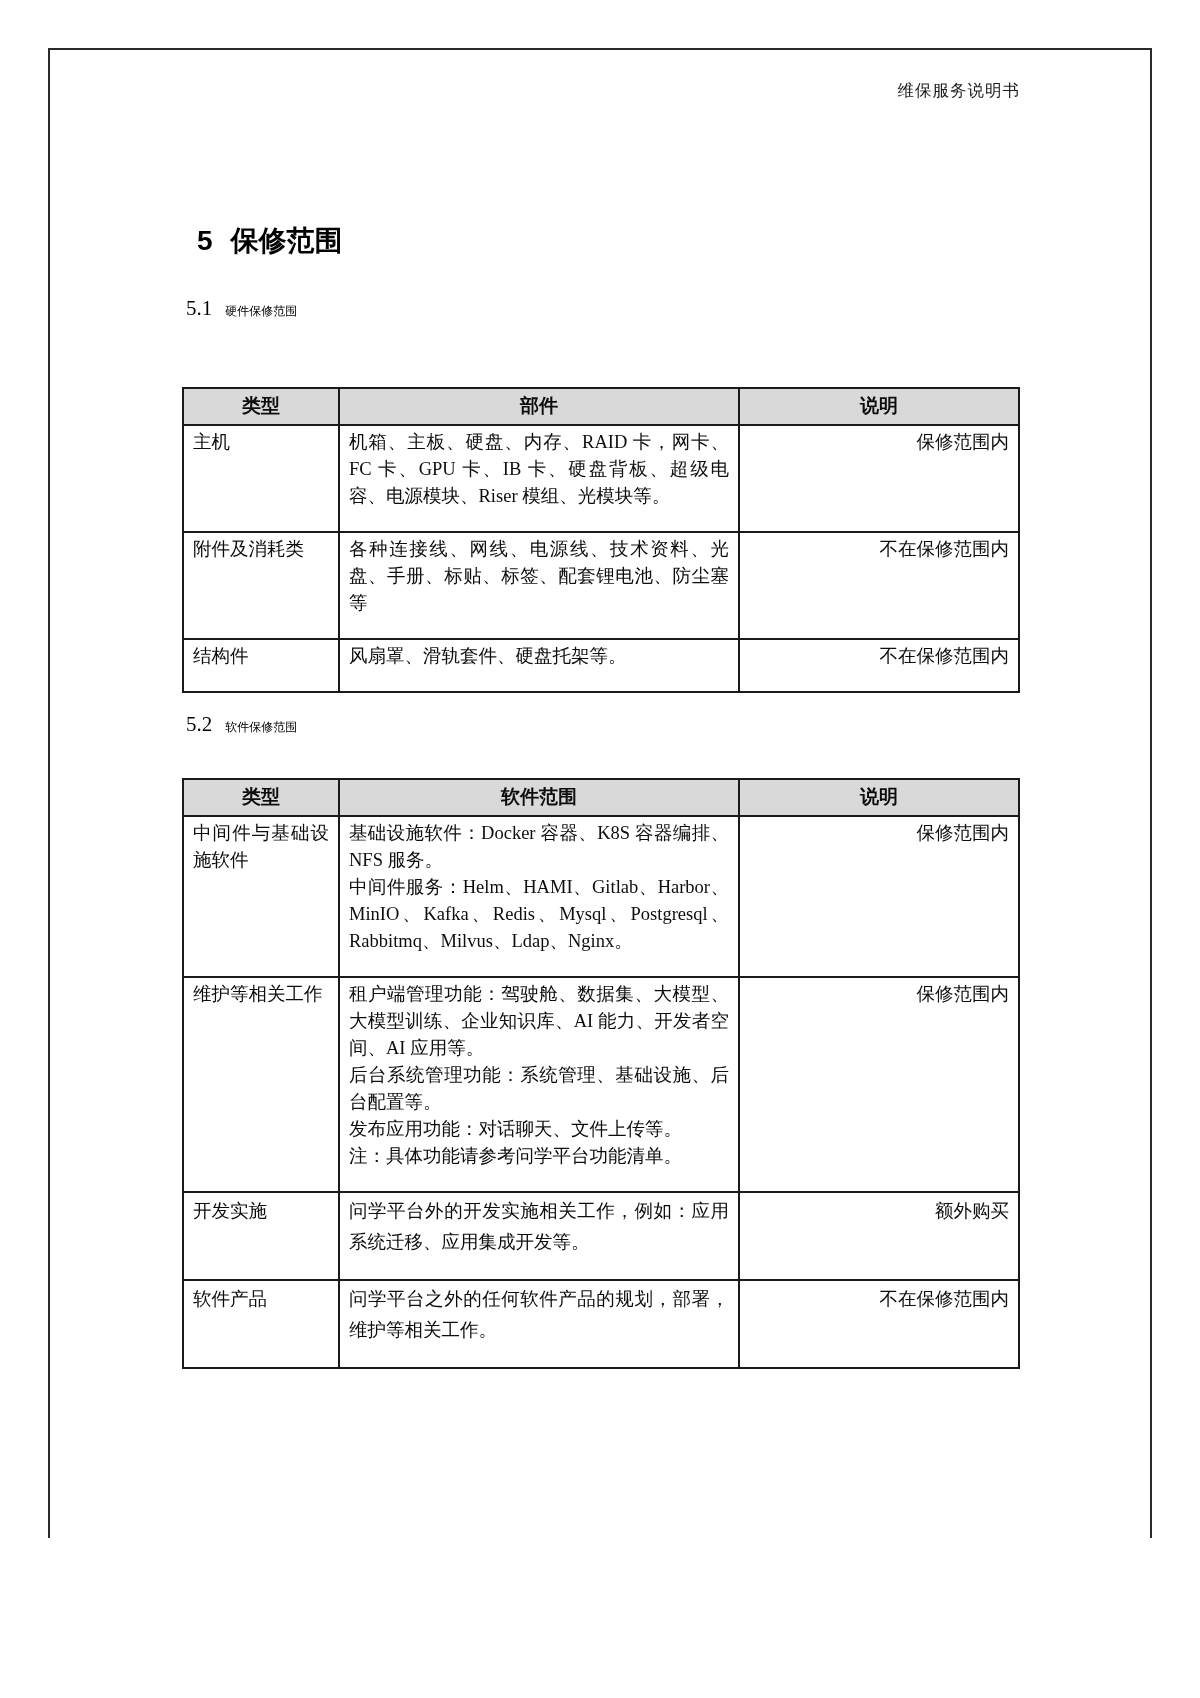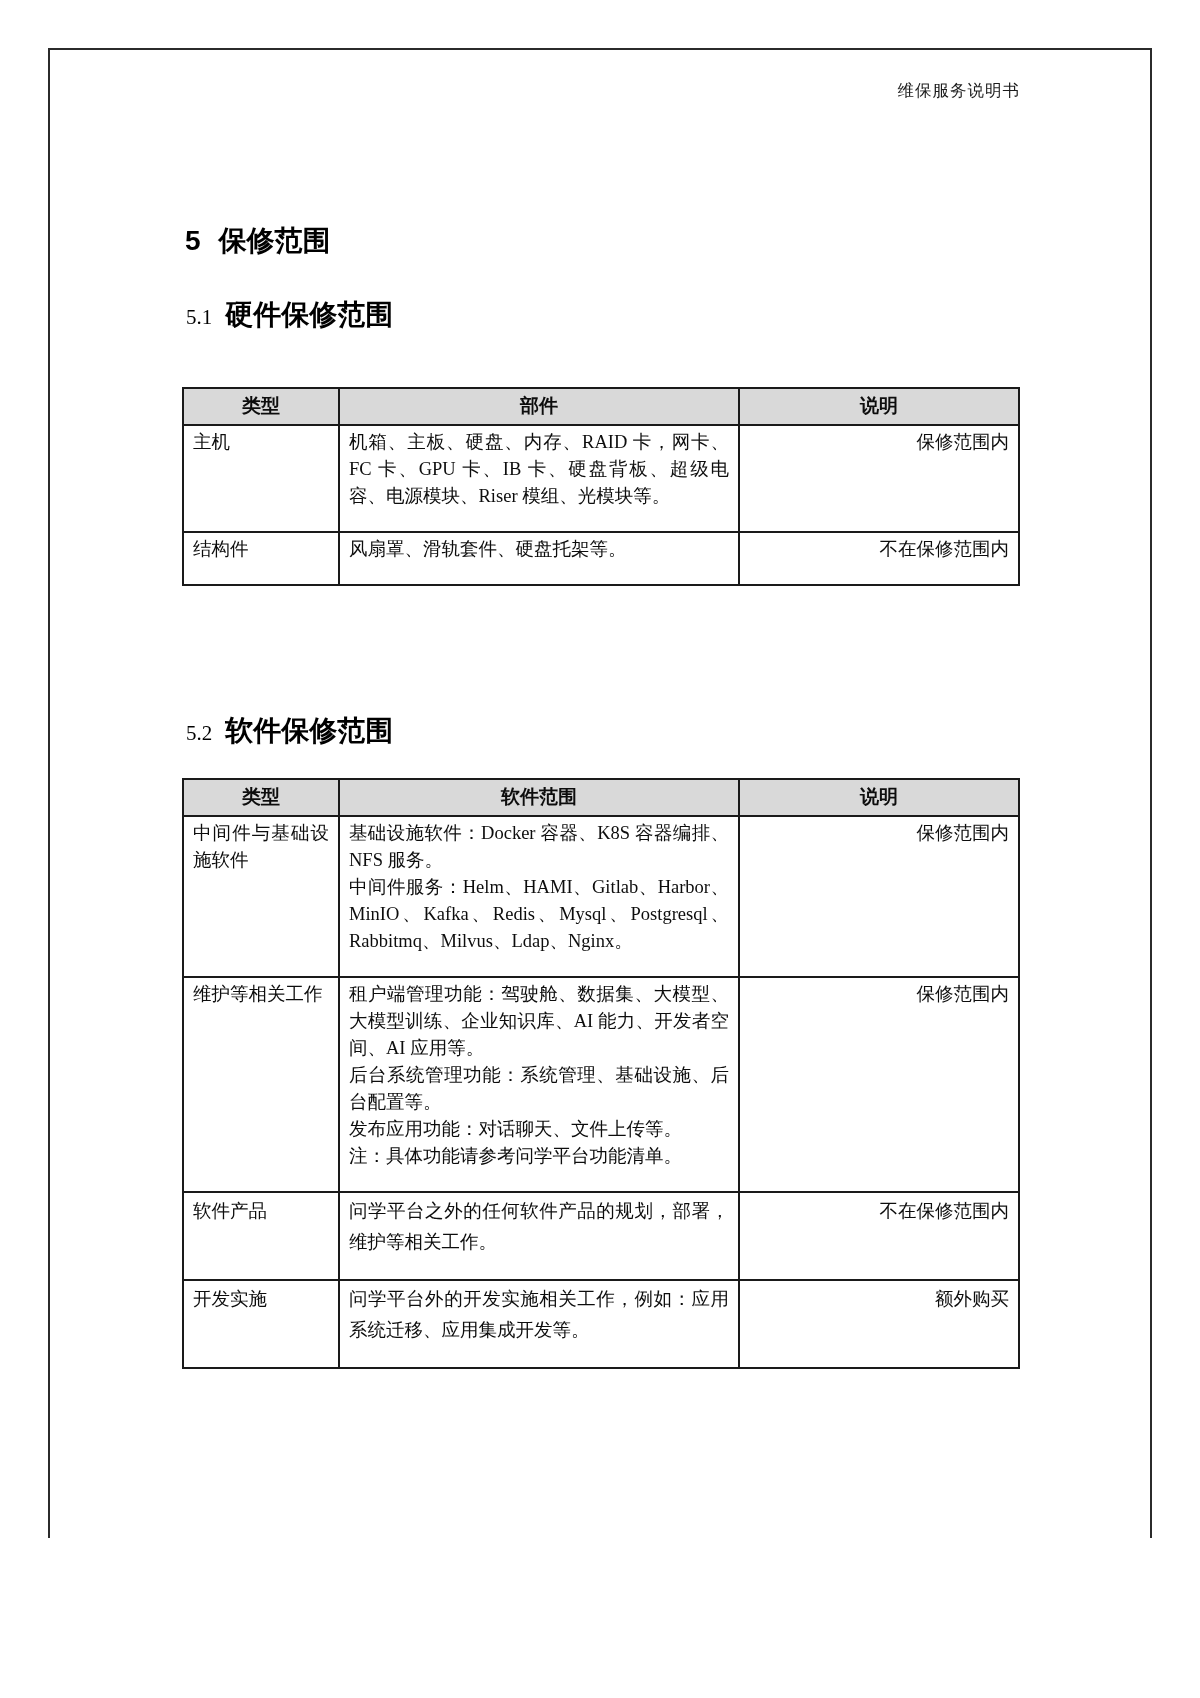--- a/index.html
+++ b/index.html
@@ -36,43 +36,43 @@
     left: 182px;
     top: 136px;
     width: 860px;
     font-size: 17.5px;
     line-height: 26px;
     text-indent: 25px;
     color: #111;
   }
   .h1 {
     position: absolute;
-    left: 185px;
+    left: 197px;
     top: 222px;
     font-family: "Liberation Sans", "DejaVu Sans", sans-serif;
     font-weight: bold;
     font-size: 28px;
     color: #000;
   }
   .h1 .num { margin-right: 18px; }
   .h2 {
     position: absolute;
     left: 186px;
     font-size: 21px;
     color: #000;
   }
   .h2 .num {
     font-family: Liberation Serif, serif;
     font-weight: normal;
     margin-right: 13px;
   }
   .h2 .ttl {
     font-family: "Liberation Sans", "DejaVu Sans", sans-serif;
-    font-weight: bold;
-    font-size: 28px;
+    font-weight: normal;
+    font-size: 12px;
   }
   .h2-1 { top: 296px; }
   .h2-2 { top: 712px; }
   table.doc-table {
     position: absolute;
     left: 182px;
     width: 836px;
     border-collapse: collapse;
     table-layout: fixed;
     font-size: 18.5px;
@@ -147,20 +147,25 @@
           <th>说明</th>
         </tr>
       </thead>
       <tbody>
         <tr>
           <td>主机</td>
           <td>机箱、主板、硬盘、内存、RAID 卡，网卡、FC 卡、GPU 卡、IB 卡、硬盘背板、超级电容、电源模块、Riser 模组、光模块等。</td>
           <td>保修范围内</td>
         </tr>
         <tr>
+          <td>附件及消耗类</td>
+          <td>各种连接线、网线、电源线、技术资料、光盘、手册、标贴、标签、配套锂电池、防尘塞等</td>
+          <td>不在保修范围内</td>
+        </tr>
+        <tr>
           <td>结构件</td>
           <td>风扇罩、滑轨套件、硬盘托架等。</td>
           <td>不在保修范围内</td>
         </tr>
       </tbody>
     </table>
 
   <div class="h2 h2-2">
     <span class="num">5.2</span><span class="ttl">软件保修范围</span>
   </div>
@@ -187,28 +192,28 @@
         </tr>
         <tr>
           <td>维护等相关工作</td>
           <td>租户端管理功能：驾驶舱、数据集、大模型、大模型训练、企业知识库、AI 能力、开发者空间、AI 应用等。
 后台系统管理功能：系统管理、基础设施、后台配置等。
 发布应用功能：对话聊天、文件上传等。
 注：具体功能请参考问学平台功能清单。</td>
           <td>保修范围内</td>
         </tr>
         <tr>
+          <td>开发实施</td>
+          <td>问学平台外的开发实施相关工作，例如：应用系统迁移、应用集成开发等。</td>
+          <td>额外购买</td>
+        </tr>
+        <tr>
           <td>软件产品</td>
           <td>问学平台之外的任何软件产品的规划，部署，维护等相关工作。</td>
           <td>不在保修范围内</td>
         </tr>
-        <tr>
-          <td>开发实施</td>
-          <td>问学平台外的开发实施相关工作，例如：应用系统迁移、应用集成开发等。</td>
-          <td>额外购买</td>
-        </tr>
       </tbody>
     </table>
 
   <div class="footer">
     <span>4</span><span class="sep">/</span><span>27</span>
   </div>
 </div>
 
 </body></html>

